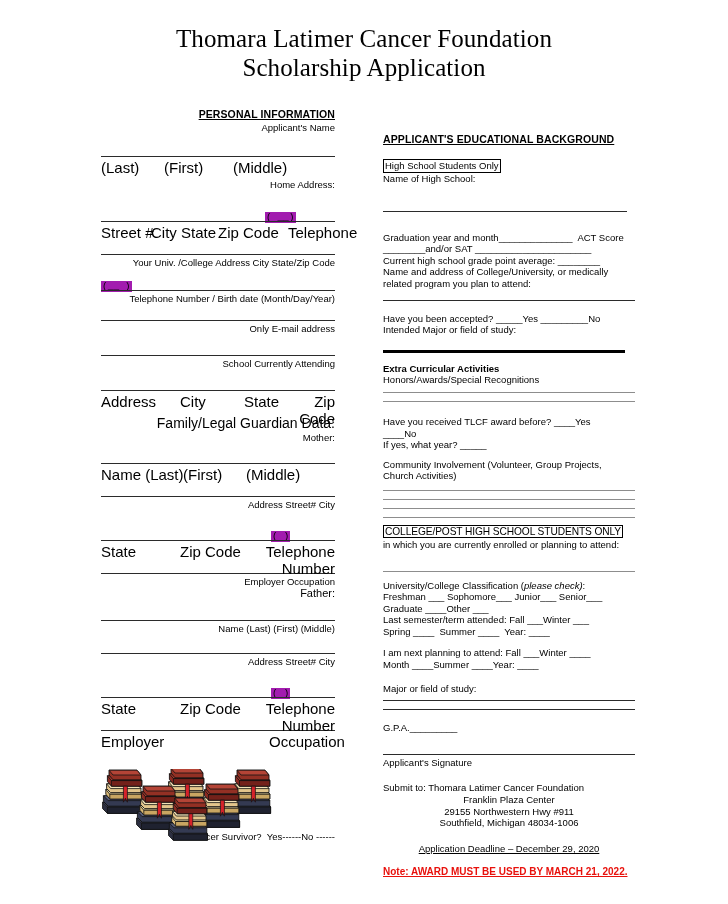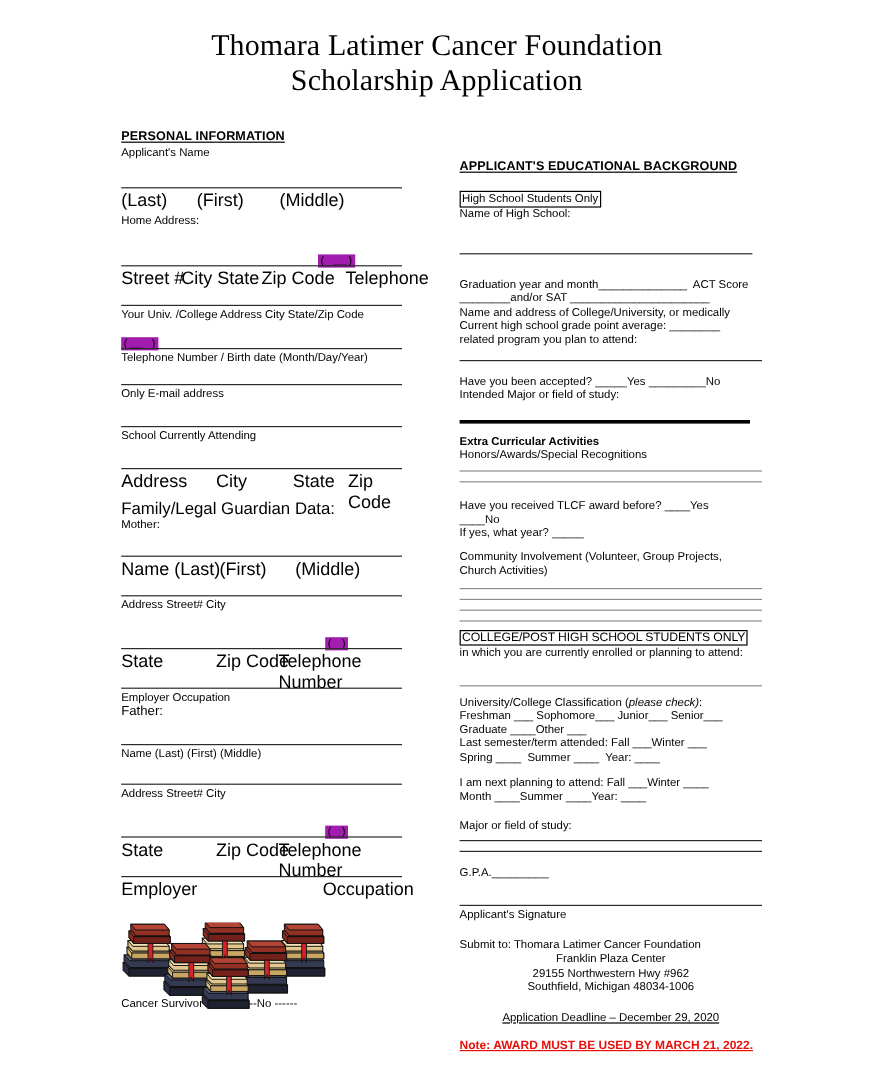--- a/index.html
+++ b/index.html
@@ -12,21 +12,21 @@
 
   
   .title{
     position:absolute;left:0;right:0;top:24px;
     text-align:center;font-family:"Liberation Serif",serif;
     font-size:25px;line-height:29px;font-weight:400;letter-spacing:0.1px;
   }
   .title .l2{display:block;}
 
   
-  .col-left{position:absolute;left:101px;top:108px;width:234px;}
+  .col-left{position:absolute;left:101px;top:108px;width:234px;text-align:right;}
   .col-right{position:absolute;left:383px;top:133px;width:252px;}
 
   
   .t{font-size:9.5px;line-height:11.6px;white-space:pre-wrap;}
   .t.b{font-weight:bold;}
   .hdr{font-size:10.5px;font-weight:bold;text-decoration:underline;letter-spacing:0.1px;}
   .big{font-size:14px;line-height:17px;}
   .sub{font-size:11px;line-height:13px;}
   .ital{font-style:italic;margin-top:17px;}
 
@@ -268,22 +268,22 @@
 
     <div class="boxed">High School Students Only</div>
     <div class="t">Name of High School:</div>
 
     <div class="s26"></div>
     <div class="rule short"></div>
 
     <div class="s20"></div>
     <div class="t">Graduation year and month______________  ACT Score</div>
     <div class="t">________and/or SAT ______________________</div>
+    <div class="t">Current high school grade point average: ________</div>
     <div class="t">Name and address of College/University, or medically</div>
-    <div class="t">Current high school grade point average: ________</div>
     <div class="t">related program you plan to attend:</div>
     <div class="s10"></div>
     <div class="rule"></div>
 
     <div class="s12"></div>
     <div class="t">Have you been accepted? _____Yes _________No</div>
     <div class="t">Intended Major or field of study:</div>
 
     <div class="s14"></div>
     <div class="divider"></div>
@@ -341,21 +341,21 @@
     <div class="t">G.P.A._________</div>
 
     <div class="s20"></div>
     <div class="rule"></div>
     <div class="s2"></div>
     <div class="t">Applicant's Signature</div>
 
     <div class="s14"></div>
     <div class="t">Submit to: Thomara Latimer Cancer Foundation</div>
     <div class="t center">Franklin Plaza Center</div>
-    <div class="t center">29155 Northwestern Hwy #962</div>
+    <div class="t center">29155 Northwestern Hwy #911</div>
     <div class="t center">Southfield, Michigan 48034-1006</div>
 
     <div class="s14"></div>
     <div class="t center"><span class="uline">Application Deadline – December 29, 2020</span></div>
 
     <div class="s12"></div>
     <div class="note" style="color:#e8110c;">Note:  AWARD MUST BE USED BY MARCH 21, 2022.</div>
   </div>
 
 </div>

